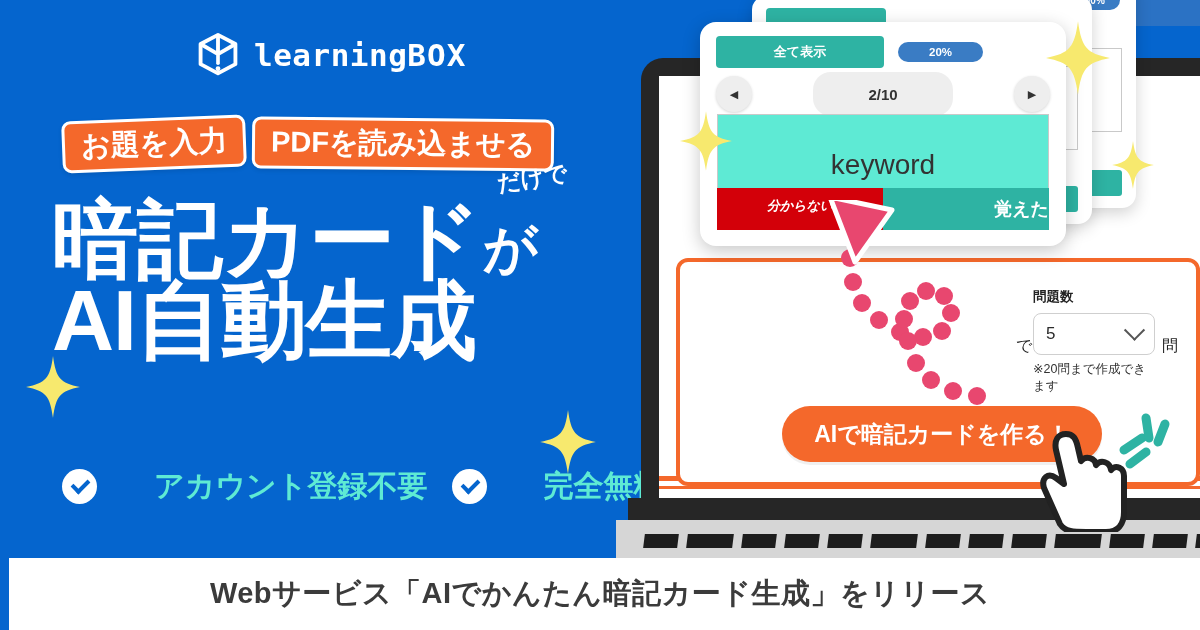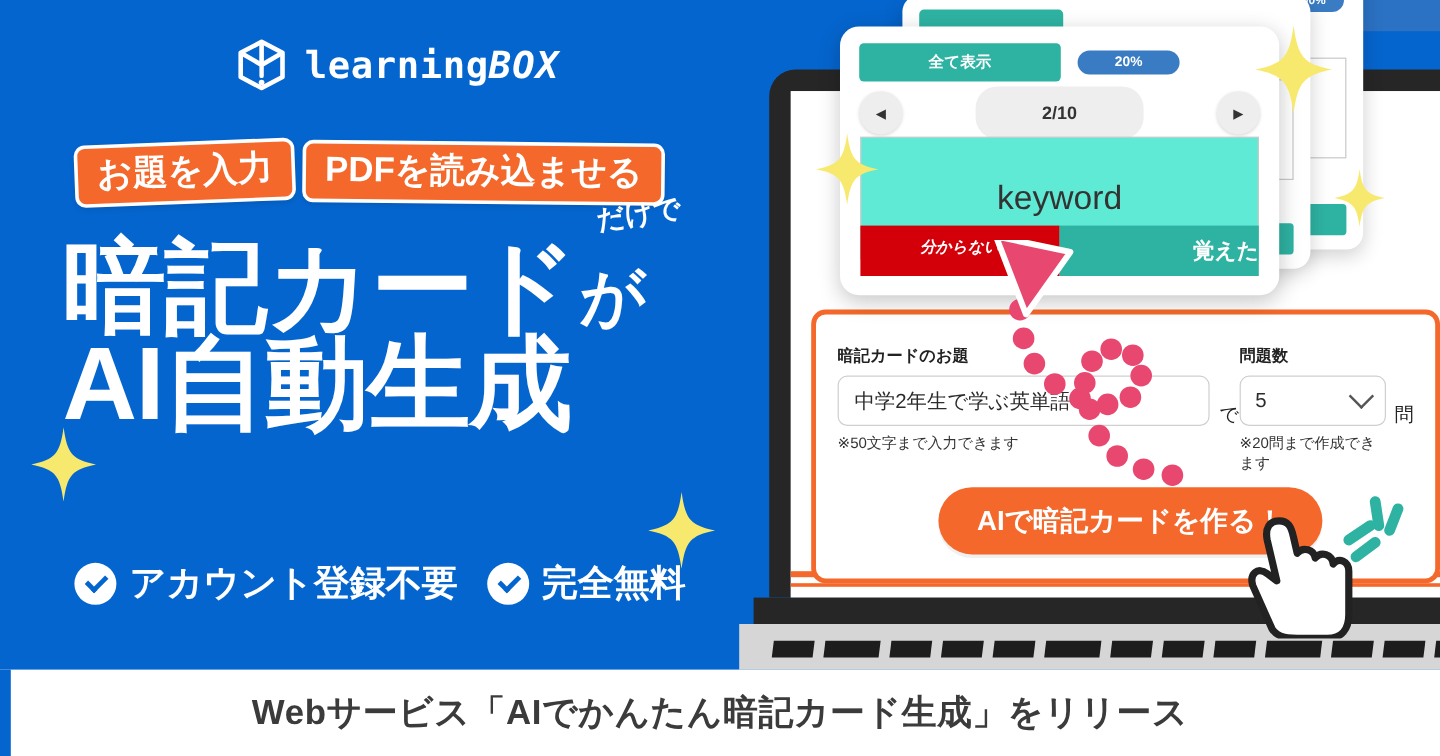--- a/index.html
+++ b/index.html
@@ -8,21 +8,21 @@
     font-family:"Liberation Sans","DejaVu Sans",sans-serif;
     background:#0565ce;
   }
   #stage{position:relative;width:1200px;height:630px;background:#0565ce;overflow:hidden;}
 
   
   .logo-row{position:absolute;left:196px;top:32px;display:flex;align-items:center;gap:14px;}
   .logo-mark{width:44px;height:46px;flex:0 0 auto;}
   .logo-text{font-size:31px;font-weight:bold;color:#ffffff;letter-spacing:.5px;
     font-family:"DejaVu Sans Mono","Liberation Mono",monospace;}
-  .logo-text .bx{letter-spacing:1px;font-style:italic;}
+  .logo-text .bx{letter-spacing:1px;}
 
   .badges{position:absolute;left:62px;top:118px;display:flex;align-items:flex-start;}
   .badge{
     background:#f4682b;color:#fff;font-weight:bold;
     border:3px solid #ffffff;border-radius:9px;
     padding:7px 16px 9px 16px;font-size:29px;line-height:1.05;white-space:nowrap;
     box-shadow:0 2px 4px rgba(0,0,0,.10);
   }
   .badge.b1{transform:rotate(-2.2deg);margin-right:6px;}
   .badge.b2{transform:rotate(0.6deg);}
@@ -35,21 +35,21 @@
   .h-line{display:flex;align-items:flex-end;line-height:.96;}
   .h-big{font-size:86px;letter-spacing:-1px;}
   .h-sm{font-size:54px;padding-bottom:6px;margin-left:2px;}
   .h-line2{margin-top:-2px;}
 
   .features{position:absolute;left:62px;top:466px;display:flex;align-items:center;gap:24px;}
   .feat{display:flex;align-items:center;gap:11px;}
   .check{width:35px;height:35px;border-radius:50%;background:#fff;position:relative;flex:0 0 auto;}
   .check:after{content:"";position:absolute;left:10px;top:10px;width:13px;height:7px;
     border-left:4px solid #0565ce;border-bottom:4px solid #0565ce;transform:rotate(-45deg);}
-  .feat-label{color:#ffffff;font-size:30px;font-weight:bold;white-space:nowrap;}
+  .feat-label{color:#5eead4;font-size:30px;font-weight:bold;white-space:nowrap;margin-left:46px;}
   .sp{position:absolute;}
   .sp svg{display:block;}
 
   
   .laptop-screen{
     position:absolute;left:641px;top:58px;width:620px;height:440px;
     background:#262626;border-radius:22px 0 0 0;
   }
   .laptop-inner{
     position:absolute;left:18px;top:18px;right:0;bottom:0;background:#ffffff;
@@ -221,25 +221,20 @@
     <span class="key"></span>
     <span class="key"></span>
     <span class="key"></span>
     <span class="key w"></span>
     <span class="key"></span>
     <span class="key"></span>
     <span class="key"></span>
   </div>
 
   <div class="form-panel">
-    <div class="topic-block">
-      <div class="field-label">暗記カードのお題</div>
-      <div class="topic-input" placeholder="お題を入力してください">中学2年生で学ぶ英単語</div>
-      <div class="hint">※50文字まで入力できます</div>
-    </div>
     <div class="sep-de">で</div>
     <div class="count-block">
       <div class="field-label">問題数</div>
       <div class="count-select">
         <span>5</span>
         <span class="chev"></span>
       </div>
       <div class="hint">※20問まで作成できます</div>
     </div>
     <div class="sep-mon">問</div>

